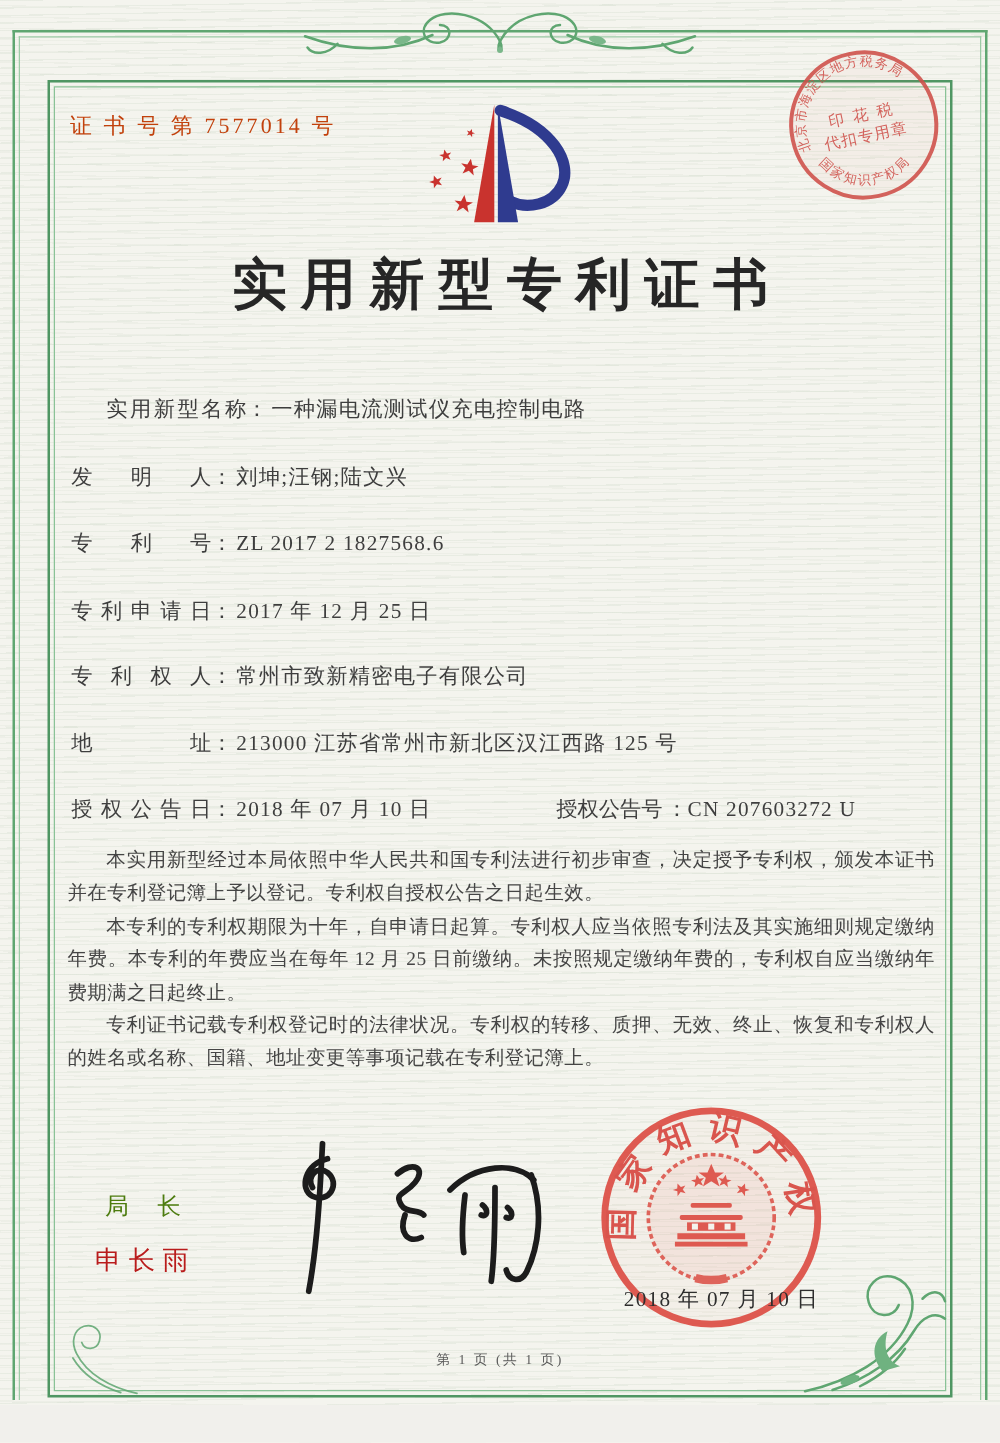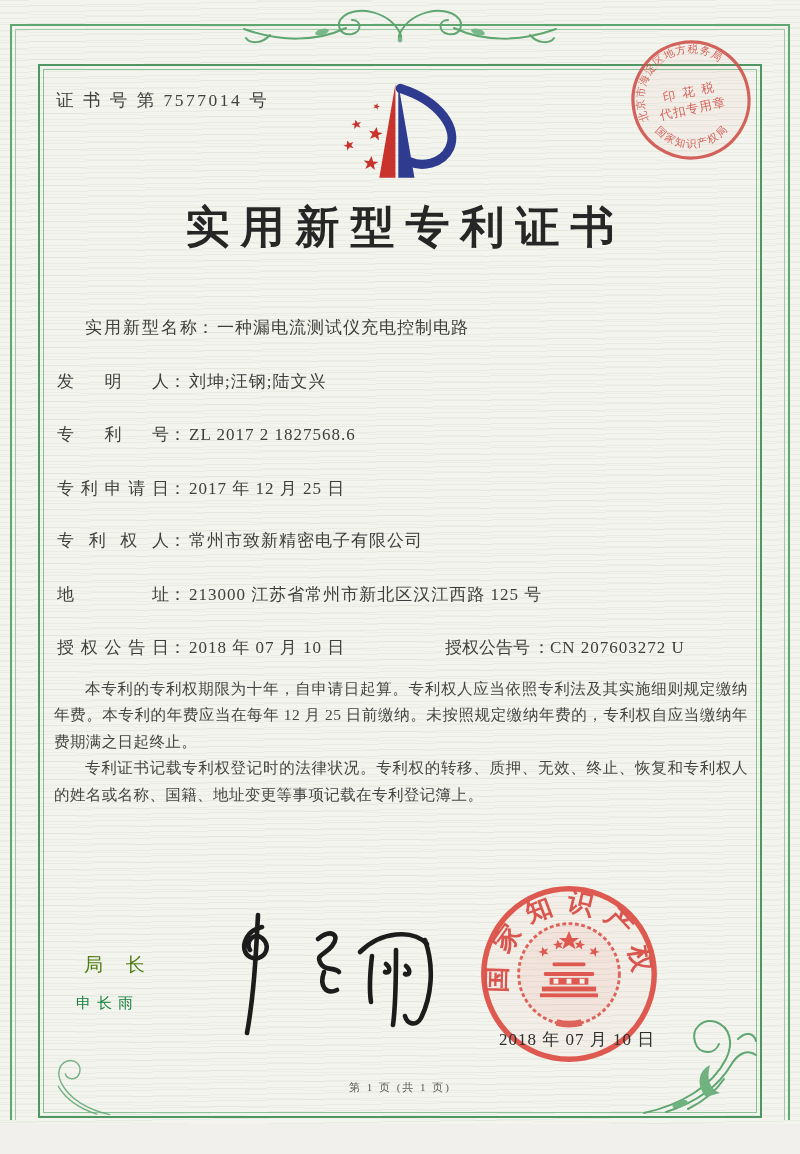--- a/index.html
+++ b/index.html
@@ -29,42 +29,42 @@
     position:absolute;left:38px;right:38px;top:64px;bottom:36px;
     border:2.4px solid #4f9663;
   }
   .inner-border::after{
     content:"";position:absolute;inset:3px;border:1px solid #8ac297;
   }
   .top-ornament{position:absolute;left:120px;top:2px;width:560px;height:52px;}
   .corner-flourish-br{position:absolute;right:40px;bottom:37px;width:118px;height:112px;}
   .corner-flourish-bl{position:absolute;left:40px;bottom:37px;width:72px;height:66px;transform:scaleX(-1);opacity:.85;}
   .cert-no{
-    position:absolute;left:56px;top:88px;font-size:17.5px;letter-spacing:2.5px;color:#404040;
+    position:absolute;left:56px;top:88px;font-size:17.5px;letter-spacing:2.5px;color:#c2410c;
   }
   .logo{position:absolute;left:328px;top:70px;width:152px;height:128px;}
   .tax-stamp{position:absolute;left:627px;top:36px;width:128px;height:128px;transform:rotate(-12deg);opacity:.88;}
   .title{
     position:absolute;left:0;right:0;top:198px;text-align:center;
     font-size:44px;font-weight:700;color:#262626;letter-spacing:11px;text-indent:11px;
   }
   .fields{position:absolute;left:57px;top:312px;width:700px;}
   .row{position:absolute;left:0;white-space:nowrap;font-size:17px;color:#3e3e3e;}
   .row .lab{display:inline-block;width:112px;text-align:justify;text-align-last:justify;vertical-align:top;}
   .row .colon{display:inline-block;width:20px;}
   .row .val{letter-spacing:1px;}
   .r0{top:4px;margin-left:28px;} .r1{top:58px;} .r2{top:111px;} .r3{top:165px;} .r4{top:217px;} .r5{top:271px;} .r6{top:324px;}
   .grant-group{position:absolute;left:388px;top:0;text-align:right;}
   .paras{
     position:absolute;left:54px;top:676px;width:694px;
     font-size:15.5px;line-height:26.4px;color:#454545;text-align:justify;letter-spacing:.4px;
   }
   .paras p{margin:0;text-indent:2em;}
   .commissioner-label{position:absolute;left:84px;top:952px;font-size:19px;letter-spacing:9px;color:#4d7c0f;}
-  .commissioner-name{position:absolute;left:76px;top:994px;font-size:15px;letter-spacing:6px;color:#15803d;}
+  .commissioner-name{position:absolute;left:76px;top:994px;font-size:21px;letter-spacing:6px;color:#b91c1c;}
   .signature{position:absolute;left:200px;top:905px;width:240px;height:132px;}
   .official-seal{position:absolute;left:477px;top:882px;width:184px;height:184px;opacity:.93;}
   .seal-date{position:absolute;left:499px;top:1028px;font-size:17px;letter-spacing:1px;color:#2e2e2e;z-index:5;}
   .footer{position:absolute;left:0;right:0;top:1080px;text-align:center;font-size:11px;letter-spacing:2px;color:#5a5a5a;}
   svg text{font-family:"Liberation Serif","DejaVu Serif",serif;}
 </style>
 </head>
 <body>
 
 <div class="texture"></div>
@@ -166,20 +166,21 @@
   </div>
   <div class="row r6">
     <span class="lab">授权公告日</span><span class="colon">：</span><span class="val">2018 年 07 月 10 日</span>
     <span class="grant-group">
       <span>授权公告号</span><span class="colon">：</span><span class="val">CN 207603272 U</span>
     </span>
   </div>
 </div>
 
 <div class="paras">
+  <p>本实用新型经过本局依照中华人民共和国专利法进行初步审查，决定授予专利权，颁发本证书并在专利登记簿上予以登记。专利权自授权公告之日起生效。</p>
   <p>本专利的专利权期限为十年，自申请日起算。专利权人应当依照专利法及其实施细则规定缴纳年费。本专利的年费应当在每年 12 月 25 日前缴纳。未按照规定缴纳年费的，专利权自应当缴纳年费期满之日起终止。</p>
   <p>专利证书记载专利权登记时的法律状况。专利权的转移、质押、无效、终止、恢复和专利权人的姓名或名称、国籍、地址变更等事项记载在专利登记簿上。</p>
 </div>
 
 <div class="commissioner-label">局 长</div>
 <div class="commissioner-name">申长雨</div>
 
 <svg class="signature" viewBox="0 0 240 132">
   <g fill="none" stroke="#1c1c1c" stroke-width="4.6" stroke-linecap="round">
     <path d="M 62,22 C 44,26 39,46 50,52 C 63,58 73,42 62,33 C 54,27 45,36 50,45"></path>

